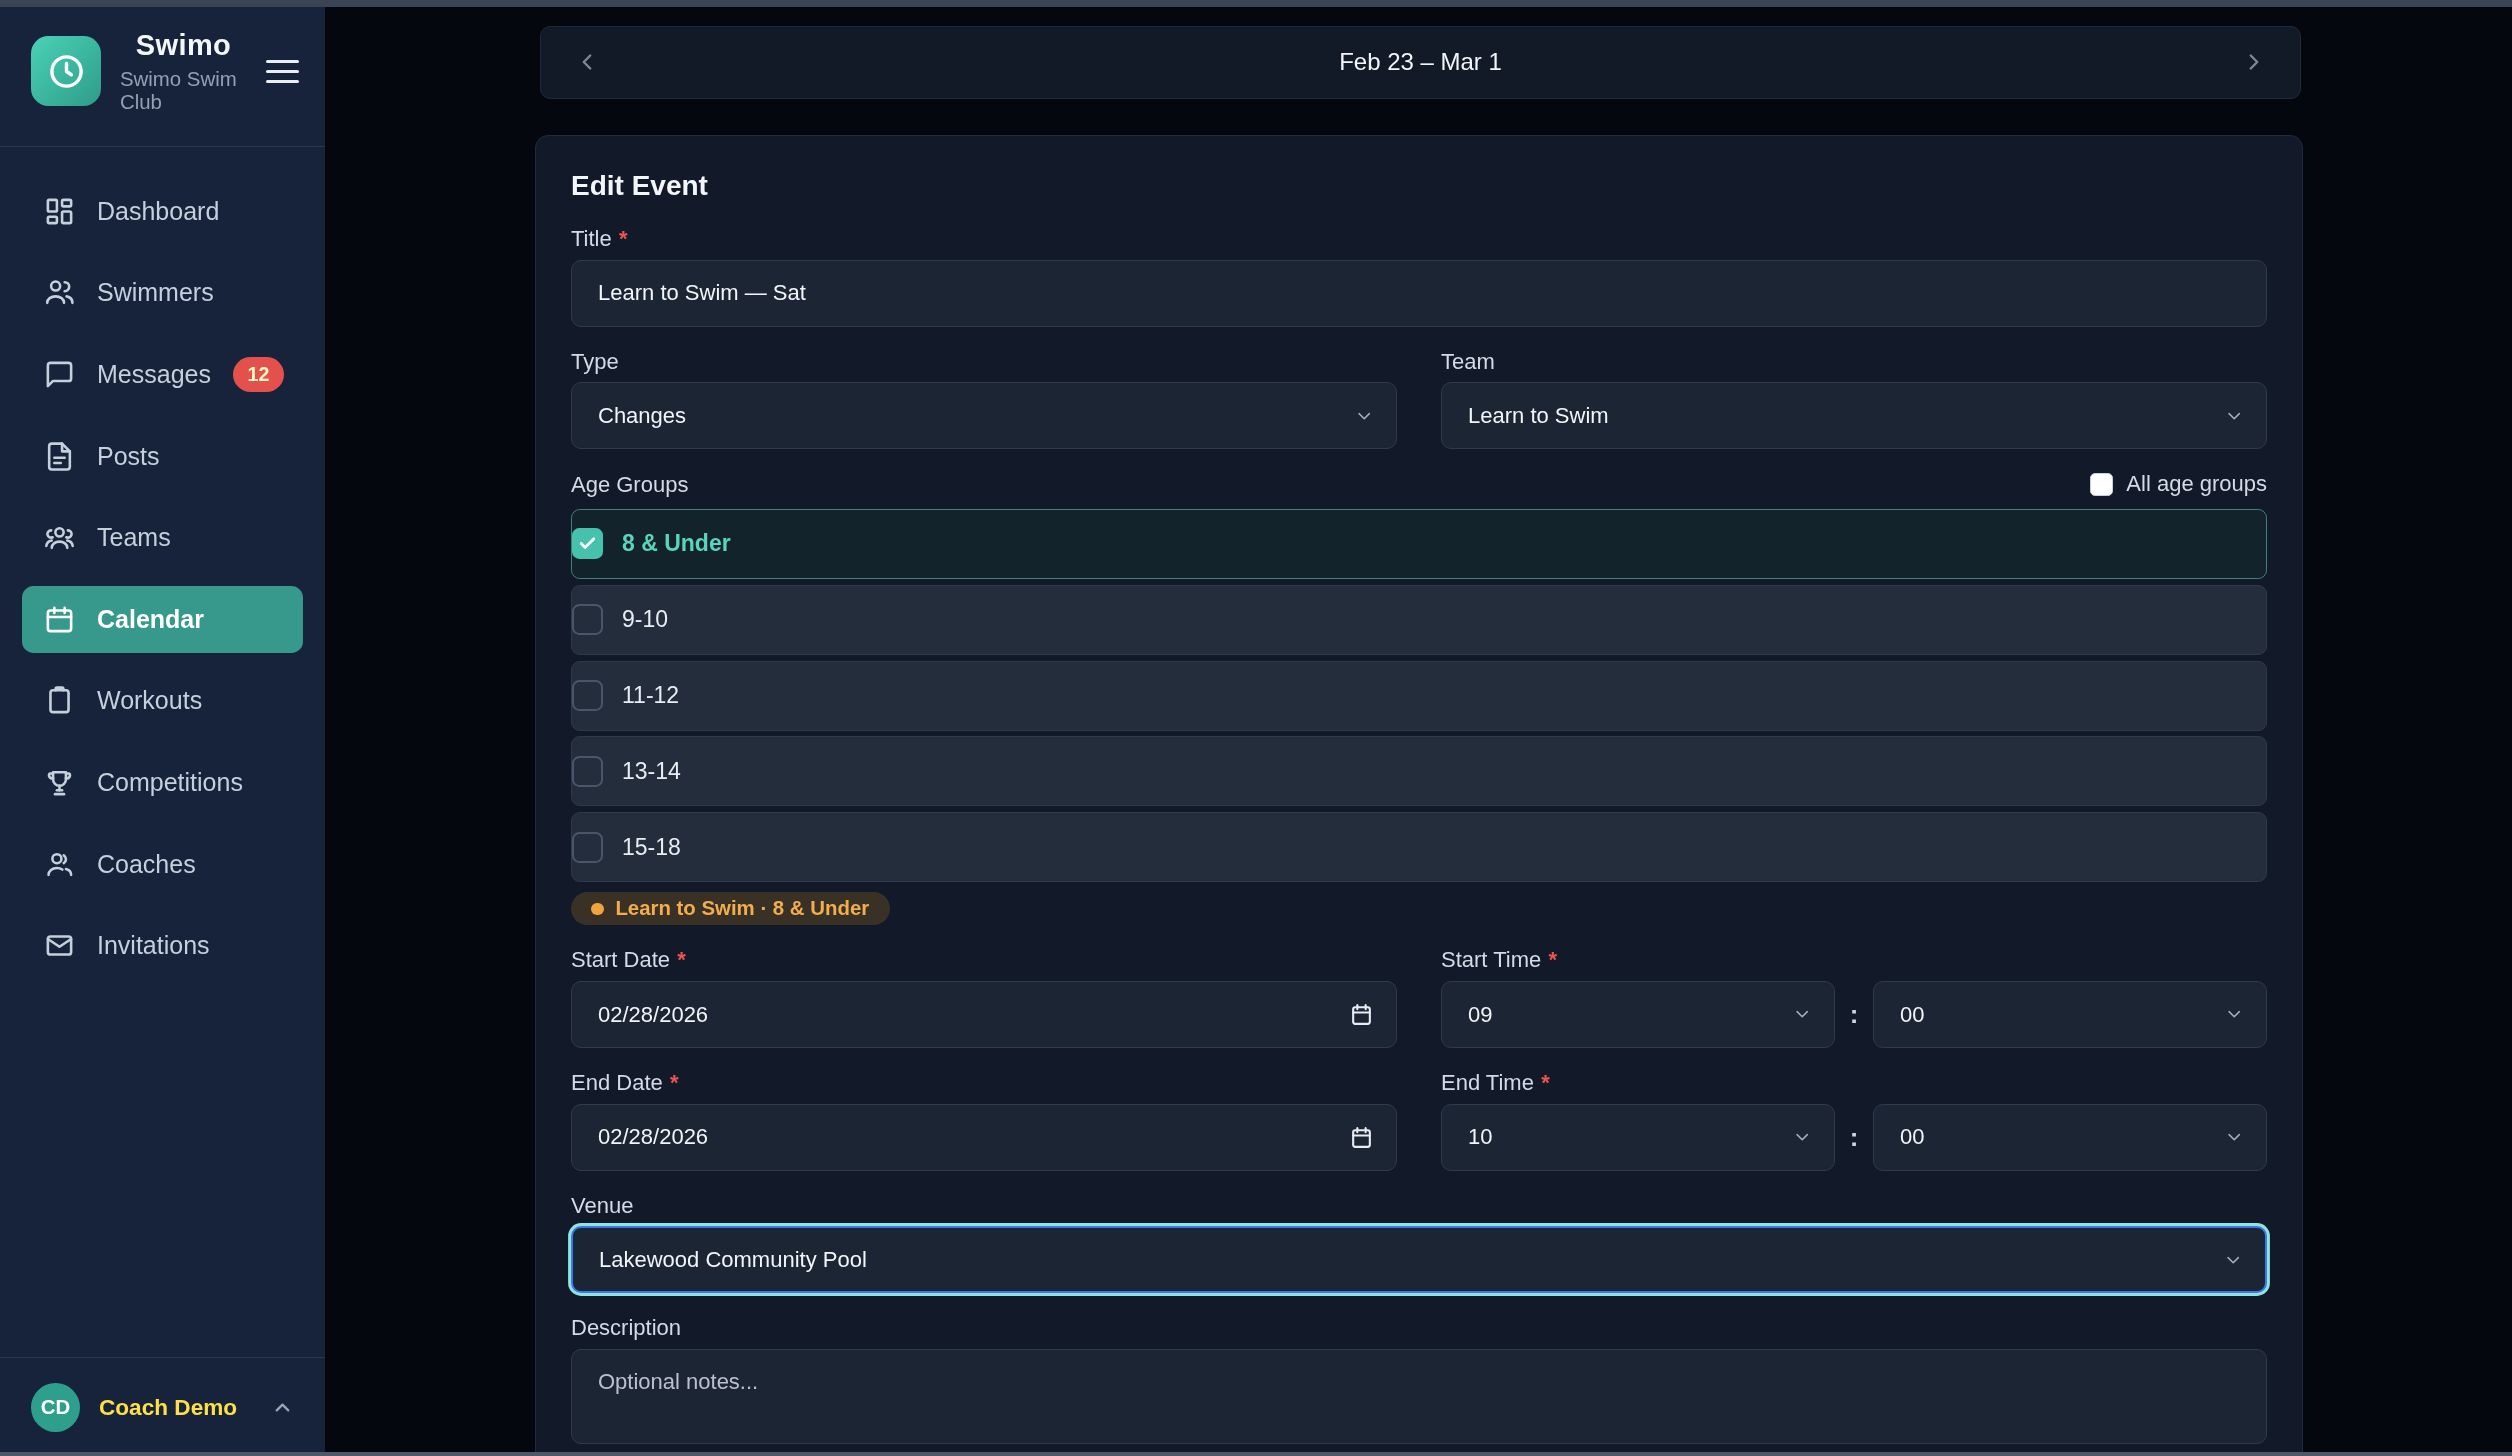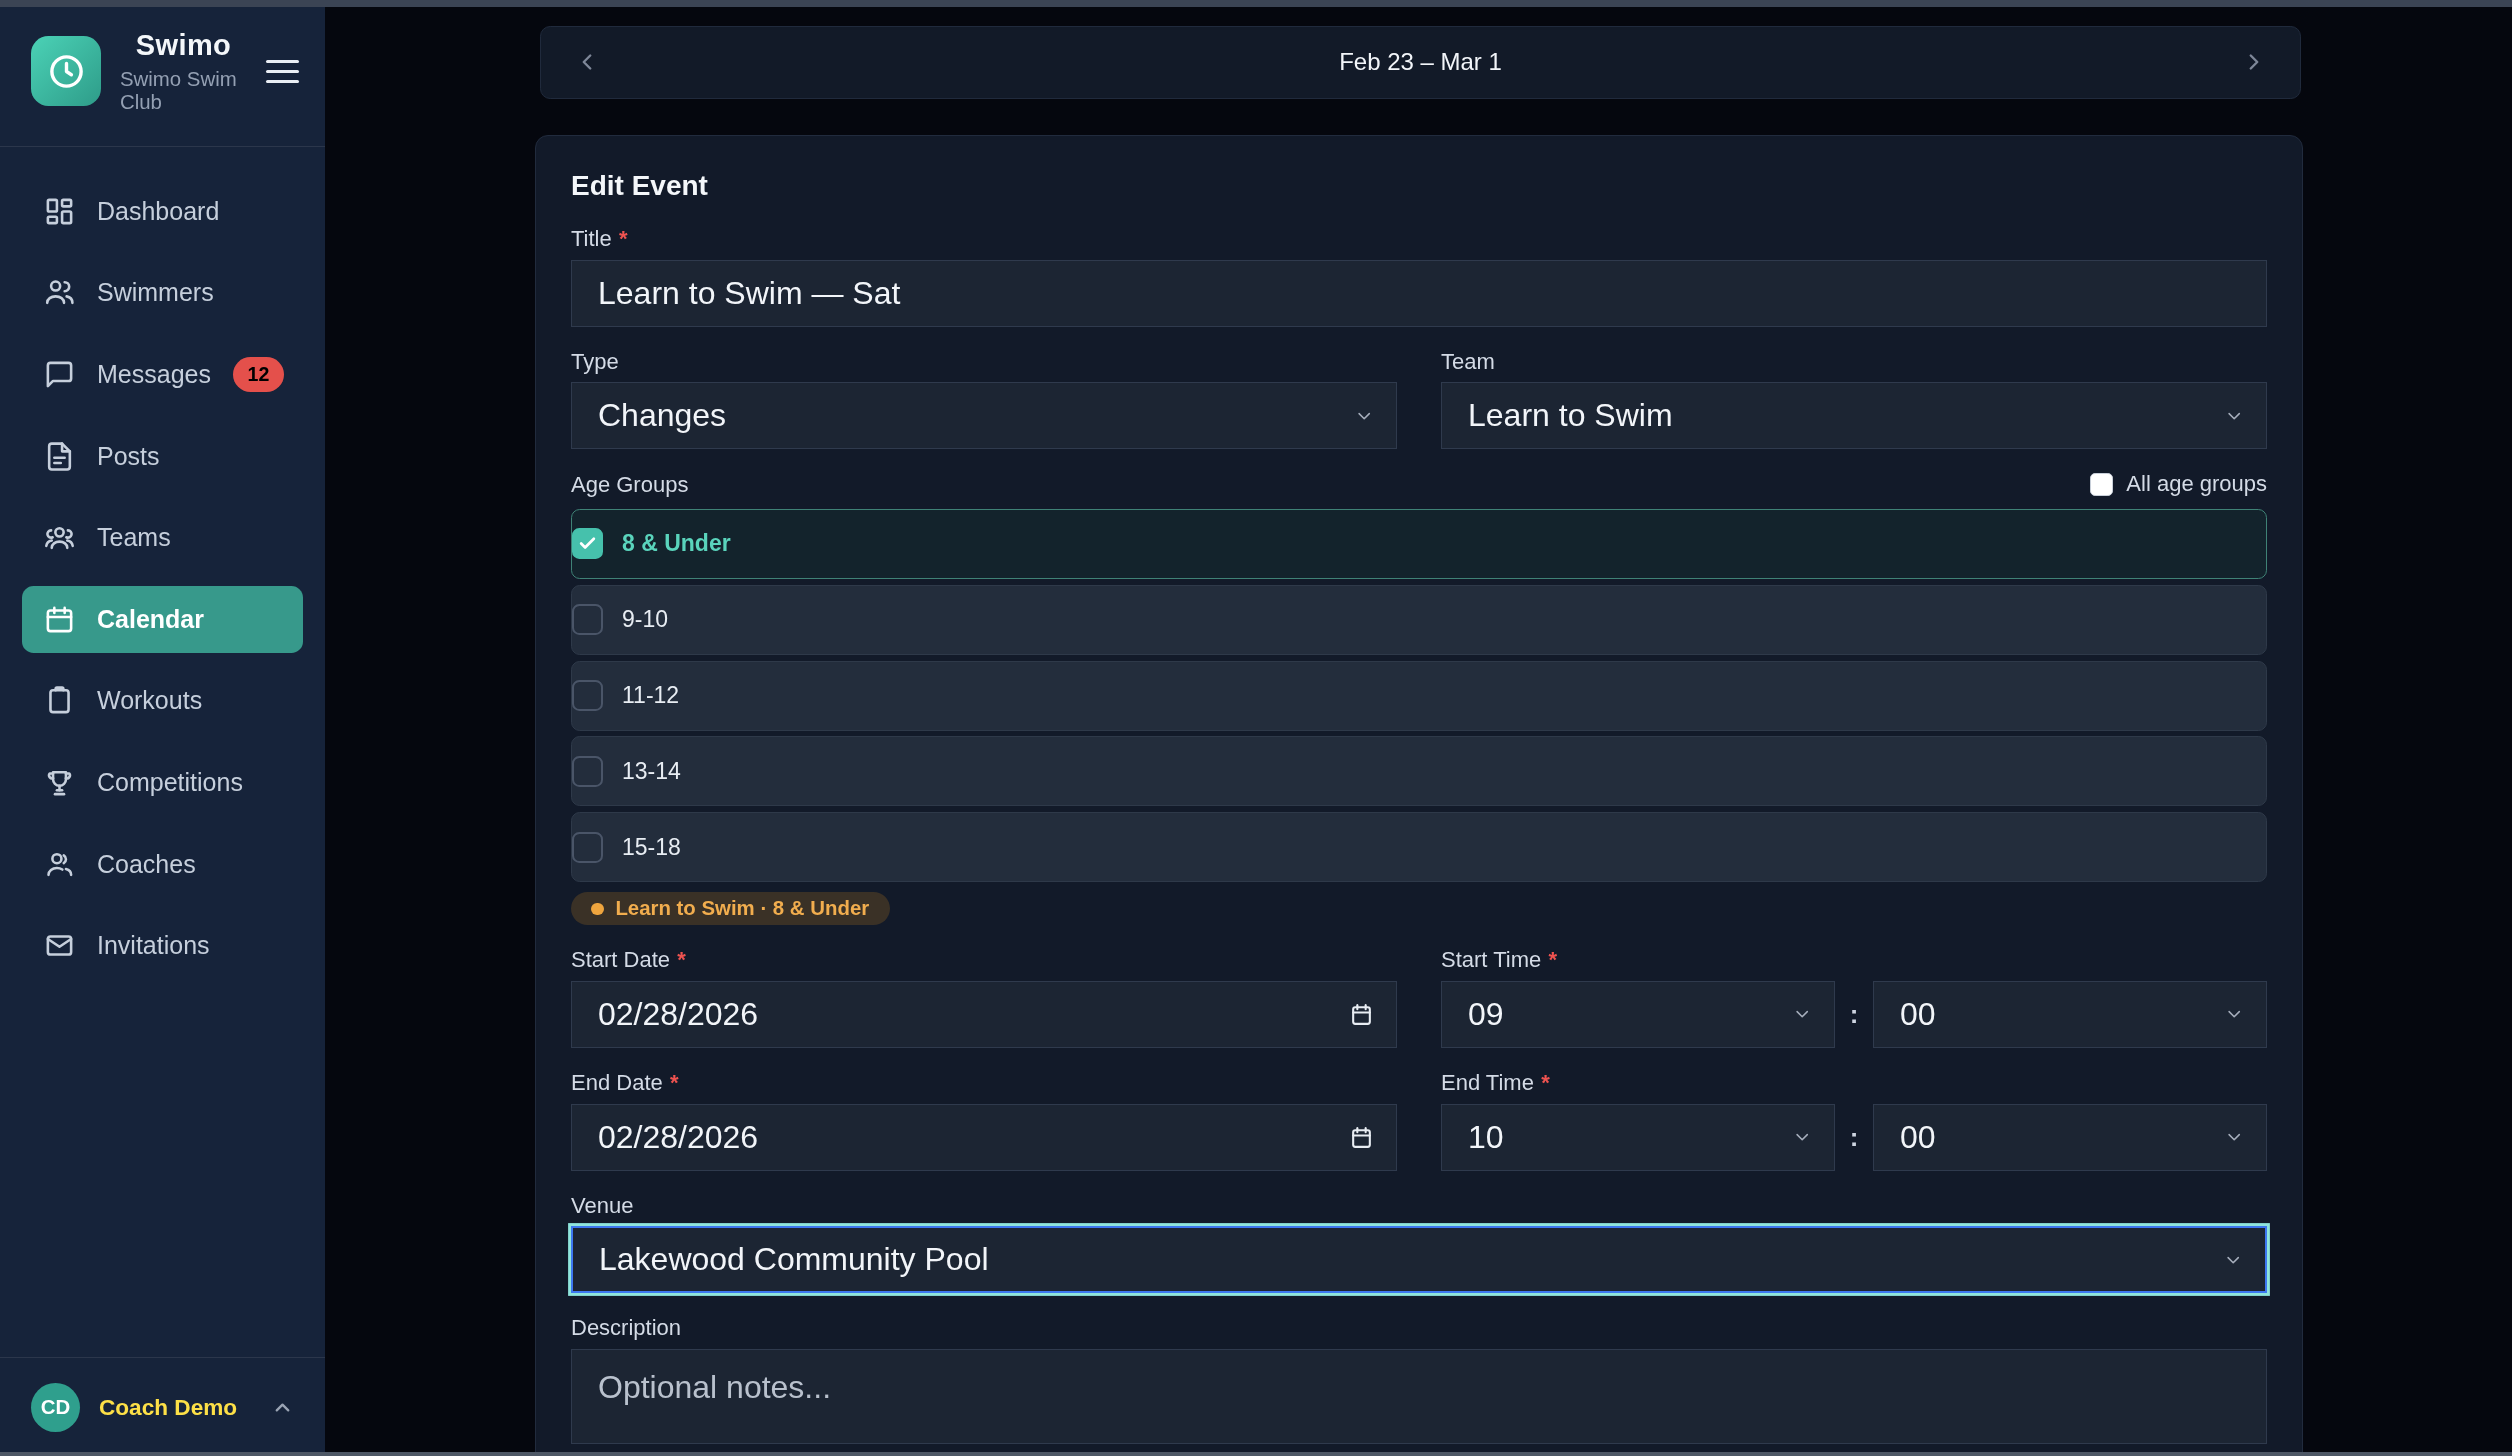--- a/index.html
+++ b/index.html
@@ -39,21 +39,21 @@
 
   .nav { flex:1; padding:31px 22px 14.6px; }
   .nav-item {
     display:flex; align-items:center; gap:22px;
     height:67px; padding:0 22px; margin-bottom:14.6px;
     border-radius:11.6px; color:#c6cfdc; font-size:25px; cursor:pointer;
   }
   .nav-item .nicon { width:31px; height:31px; flex:0 0 auto; }
   .nav-item.active { background:#37998b; color:#ffffff; font-weight:600; }
   .badge-pill {
-    margin-left:auto; background:#e4504b; color:#000000;
+    margin-left:auto; background:#e4504b; color:#fef9c3;
     font-size:19.6px; font-weight:700; line-height:1;
     padding:7.3px 14.6px; border-radius:727px;
   }
 
   .side-user {
     border-top:0.7px solid rgba(255,255,255,0.09);
     padding:25px 31px; display:flex; align-items:center; gap:19px; cursor:pointer;
   }
   .avatar {
     width:49px; height:49px; border-radius:50%; background:#2f9f8d;
@@ -85,22 +85,22 @@
   .heading { font-size:28px; font-weight:700; color:#f4f7fa; line-height:29px; margin-bottom:26px; }
 
   .section { margin-bottom:22px; }
   .field-label {
     display:flex; gap:7.3px; align-items:baseline;
     font-size:22px; color:#d4dbe6; margin-bottom:8.7px; line-height:25px;
   }
   .req { color:#ef5350; font-weight:700; }
 
   .text-input, .fake-select, .date-input, .textarea {
-    width:100%; background:#1c2533; border:1.5px solid #2f3a4d; border-radius:0;
-    color:#f2f5f9; font-size:32px;
+    width:100%; background:#1c2533; border:1.5px solid #2f3a4d; border-radius:10px;
+    color:#f2f5f9; font-size:22px;
   }
   .text-input { height:67px; padding:0 26px; font-family:inherit; }
   .fake-select, .date-input {
     height:67px; padding:0 22px 0 26px;
     display:flex; align-items:center; cursor:pointer;
   }
   .fake-select .chev, .date-input .cal { margin-left:auto; color:#a6aebc; }
   .date-input .cal { color:#e8edf3; }
 
   .row2 { display:grid; grid-template-columns:1fr 1fr; gap:44px; }

